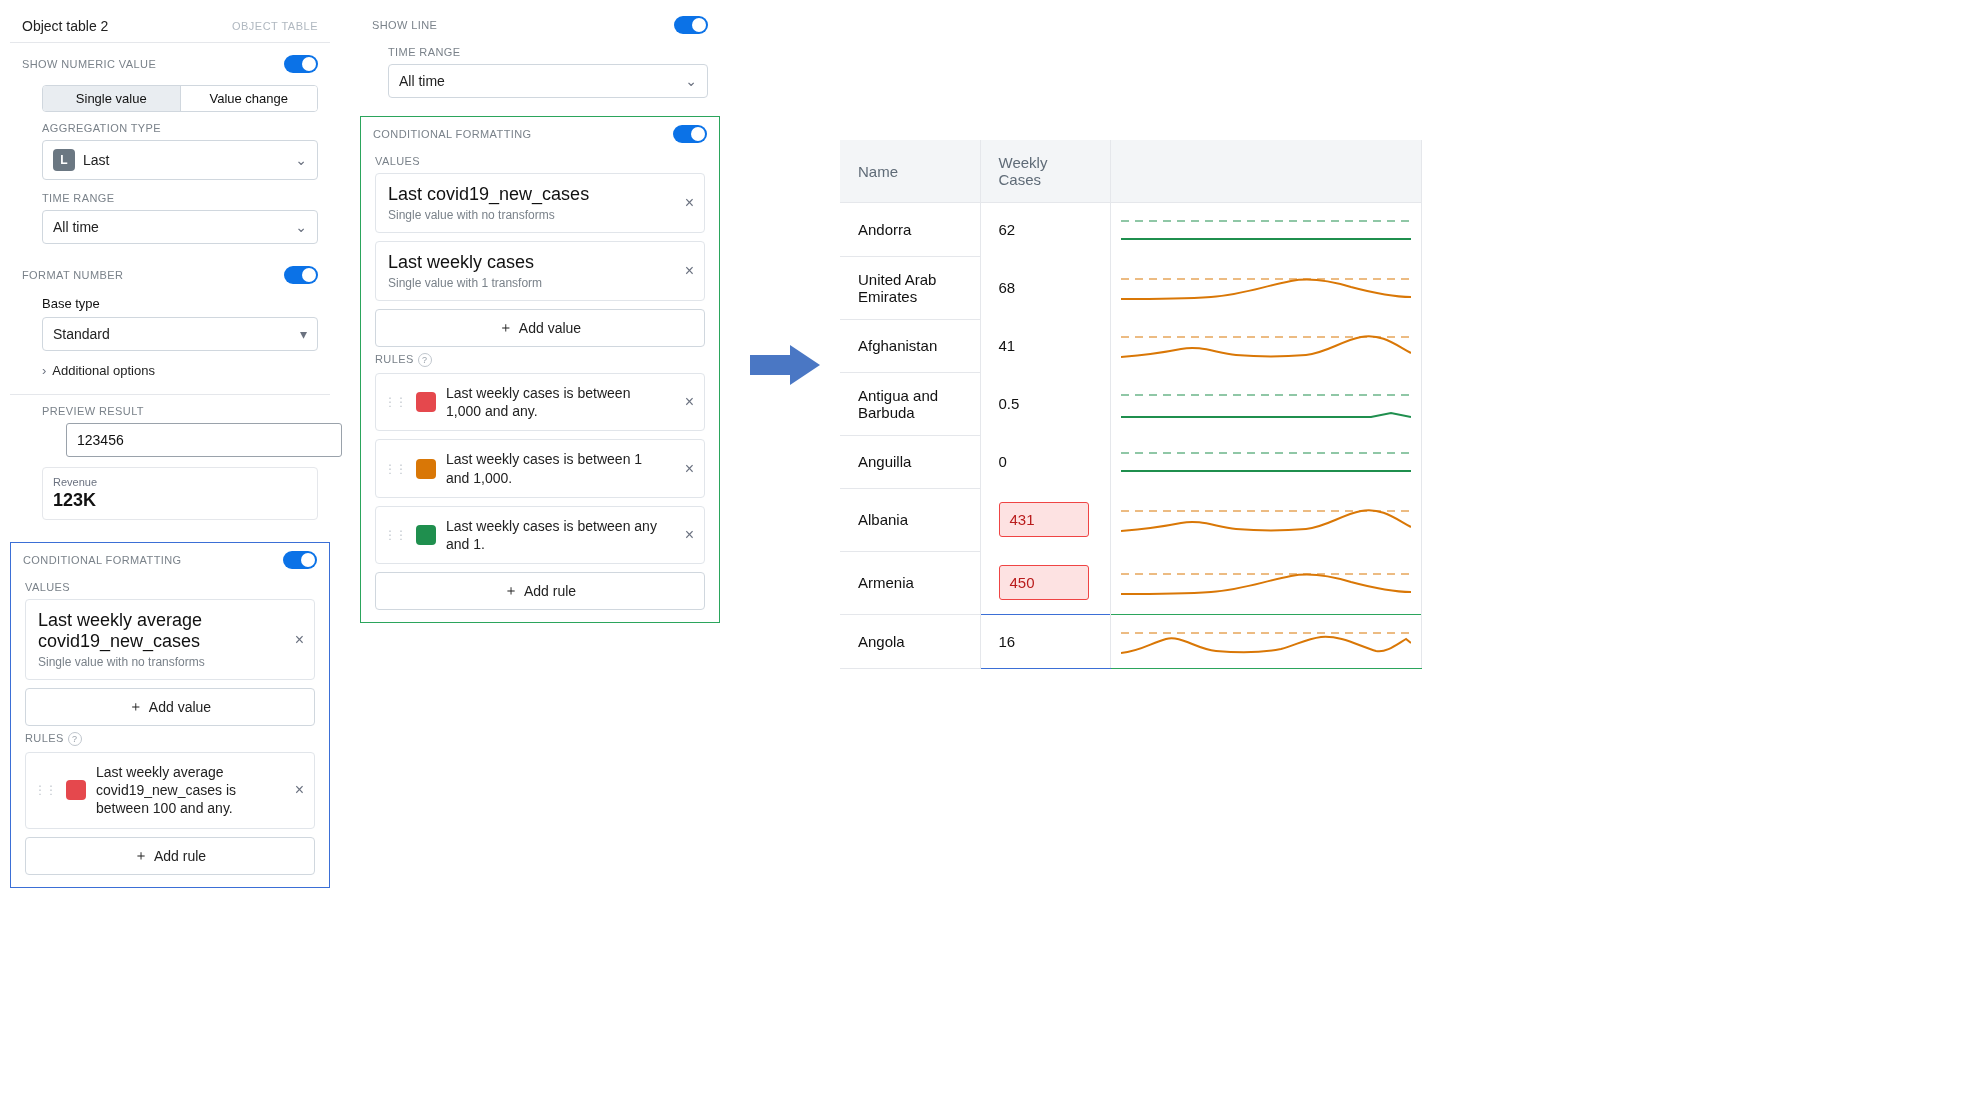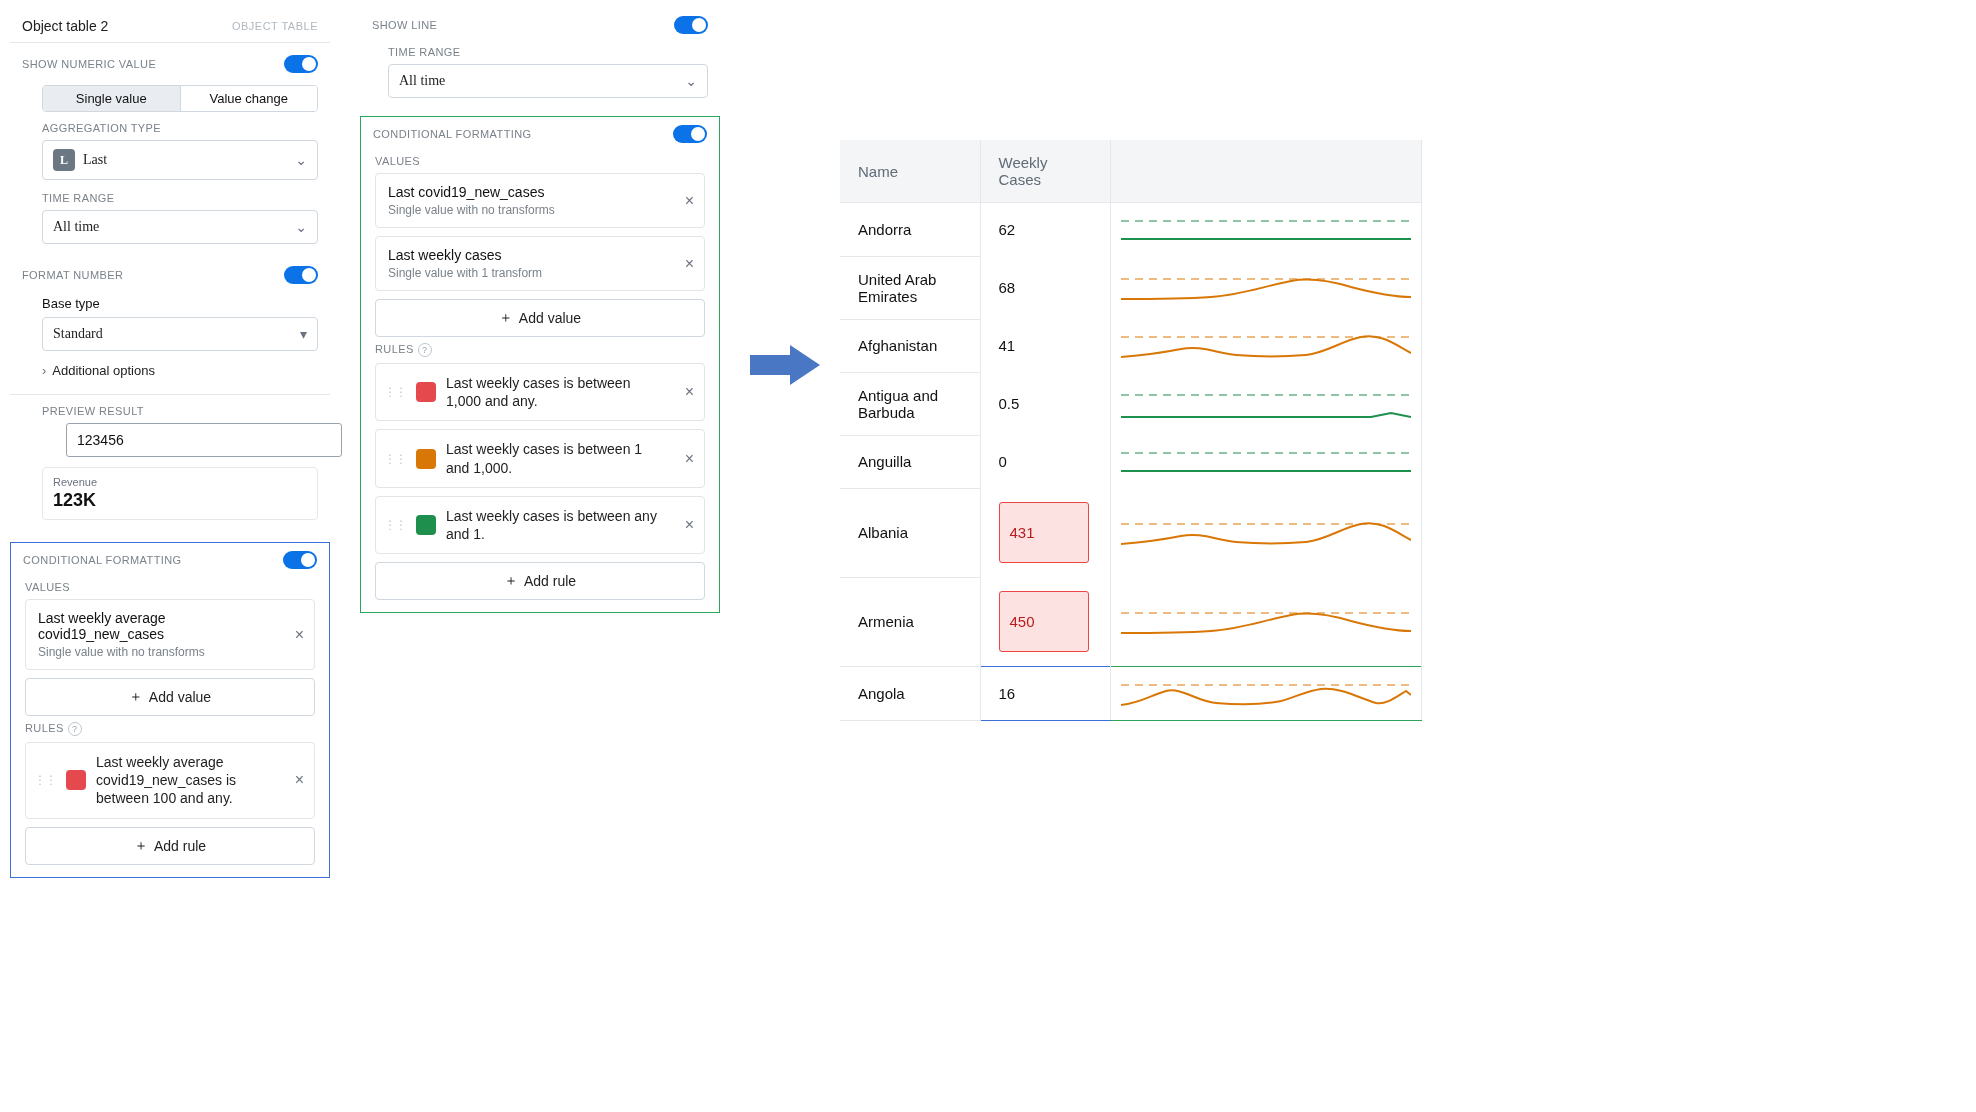--- a/index.html
+++ b/index.html
@@ -13,53 +13,53 @@
 .header-label { font-size: 11px; color: #b0b8c0; letter-spacing: 0.5px; }
 .section-row { display: flex; justify-content: space-between; align-items: center; padding: 6px 12px; }
 .section-label { font-size: 11px; color: #7a828a; letter-spacing: 0.4px; }
 .toggle { width: 34px; height: 18px; border-radius: 9px; background: #0b72e7; position: relative; }
 .toggle::after { content: ""; position: absolute; right: 2px; top: 2px; width: 14px; height: 14px; background: #fff; border-radius: 50%; }
 .indent-block { padding: 0 12px 10px 32px; }
 .seg-toggle { display: flex; border: 1px solid #d0d7de; border-radius: 4px; overflow: hidden; margin-bottom: 10px; }
 .seg-btn { flex: 1; text-align: center; padding: 5px 0; font-size: 13px; cursor: pointer; background: #fff; }
 .seg-btn.active { background: #e9edf1; border-right: 1px solid #d0d7de; }
 .field-label { font-size: 11px; color: #7a828a; letter-spacing: 0.4px; margin-bottom: 6px; }
-.select { width: 100%; border: 1px solid #d0d7de; border-radius: 4px; padding: 8px 30px 8px 10px; font-size: 14px; color: #222; background: #fff; position: relative; display: flex; align-items: center; gap: 8px; cursor: pointer; font-family: Liberation Serif, serif; }
+.select { width: 100%; border: 1px solid #d0d7de; border-radius: 4px; padding: 8px 30px 8px 10px; font-size: 14px; color: #222; background: #fff; position: relative; display: flex; align-items: center; gap: 8px; cursor: pointer; }
 .select .chev { position: absolute; right: 10px; color: #6b7280; }
 .badge-L { width: 22px; height: 22px; background: #6b7782; color: #fff; border-radius: 4px; display: flex; align-items: center; justify-content: center; font-size: 12px; font-weight: 600; }
 .addl-opt { display: flex; align-items: center; gap: 6px; margin-top: 12px; font-size: 13px; color: #222; cursor: pointer; }
 .addl-opt .chev { color: #6b7280; }
 .preview-input { width: 100%; border: 1px solid #9aa2ab; border-radius: 3px; padding: 8px 10px; font-size: 14px; color: #111; margin-bottom: 10px; margin-left: 24px; }
 .preview-card { border: 1px solid #e5e7eb; border-radius: 4px; padding: 8px 10px; }
 .preview-title { font-size: 11px; color: #6b7280; margin-bottom: 2px; }
 .preview-val { font-size: 18px; font-weight: 600; color: #111; }
 .cf-box { border: 1.5px solid #3b6fd6; padding: 8px 0 12px; }
 .cf-box-green { border: 1.5px solid #2ba55c; padding: 8px 0 12px; }
 .sub-label { font-size: 11px; color: #7a828a; letter-spacing: 0.4px; padding: 6px 12px 6px 14px; }
 .value-card { margin: 0 14px 8px; border: 1px solid #e1e5ea; border-radius: 4px; padding: 10px 36px 10px 12px; position: relative; }
-.value-title { font-size: 14px; color: #111; margin-bottom: 3px; }
+.value-title { font-size: 18px; color: #111; margin-bottom: 3px; }
 .value-sub { font-size: 12px; color: #7a828a; }
 .card-x { position: absolute; right: 10px; top: 50%; transform: translateY(-50%); color: #6b7280; cursor: pointer; font-size: 16px; }
 .add-btn { margin: 0 14px; border: 1px solid #d0d7de; border-radius: 4px; padding: 9px 0; display: flex; align-items: center; justify-content: center; gap: 6px; font-size: 14px; color: #222; cursor: pointer; background: #fff; }
 .rule-row { margin: 0 14px 8px; border: 1px solid #e1e5ea; border-radius: 4px; padding: 10px 36px 10px 8px; position: relative; display: flex; align-items: center; gap: 10px; font-size: 14px; color: #222; }
 .drag { color: #c0c6cd; cursor: grab; font-size: 12px; letter-spacing: -1px; line-height: 1; }
 .colsq { width: 20px; height: 20px; border-radius: 4px; flex-shrink: 0; }
 .rule-text { line-height: 1.3; }
 .help-q { width: 14px; height: 14px; border-radius: 50%; border: 1px solid #c0c6cd; color: #9aa2ab; font-size: 9px; display: inline-flex; align-items: center; justify-content: center; margin-left: 4px; }
 .divider { height: 1px; background: #e5e7eb; margin: 0 0 4px; }
 .arrow-box { display: flex; align-items: center; justify-content: center; padding-top: 0; }
 .arrow-svg { width: 70px; height: 50px; }
 .table { border-collapse: collapse; font-size: 15px; }
 .table th { text-align: left; font-weight: 500; color: #5f6b77; background: #f3f5f7; padding: 14px 18px; border-bottom: 1px solid #e5e7eb; border-right: 1px solid #e5e7eb; }
 .table td { padding: 14px 18px; border-bottom: 1px solid #e5e7eb; border-right: 1px solid #e5e7eb; vertical-align: middle; }
 .col-name { width: 140px; }
 .col-cases { width: 130px; }
 .col-spark { width: 310px; padding: 6px 10px !important; }
 .num-box { padding: 4px 0; }
-.num-box.hl { border: 1px solid #ef4444; background: #fde2e2; color: #b91c1c; border-radius: 3px; padding: 21px 10px; display: inline-block; min-width: 90px; }
+.num-box.hl { border: 1px solid #ef4444; background: #fde2e2; color: #b91c1c; border-radius: 3px; padding: 8px 10px; display: inline-block; min-width: 90px; }
 .col-cases-outer { border: 1.5px solid #3b6fd6; }
 .col-spark-outer { border: 1.5px solid #2ba55c; }
 .spark { width: 290px; height: 38px; }
 </style>
 </head>
 <body>
 
 <div class="wrap">
 
   <div class="panel-left">

